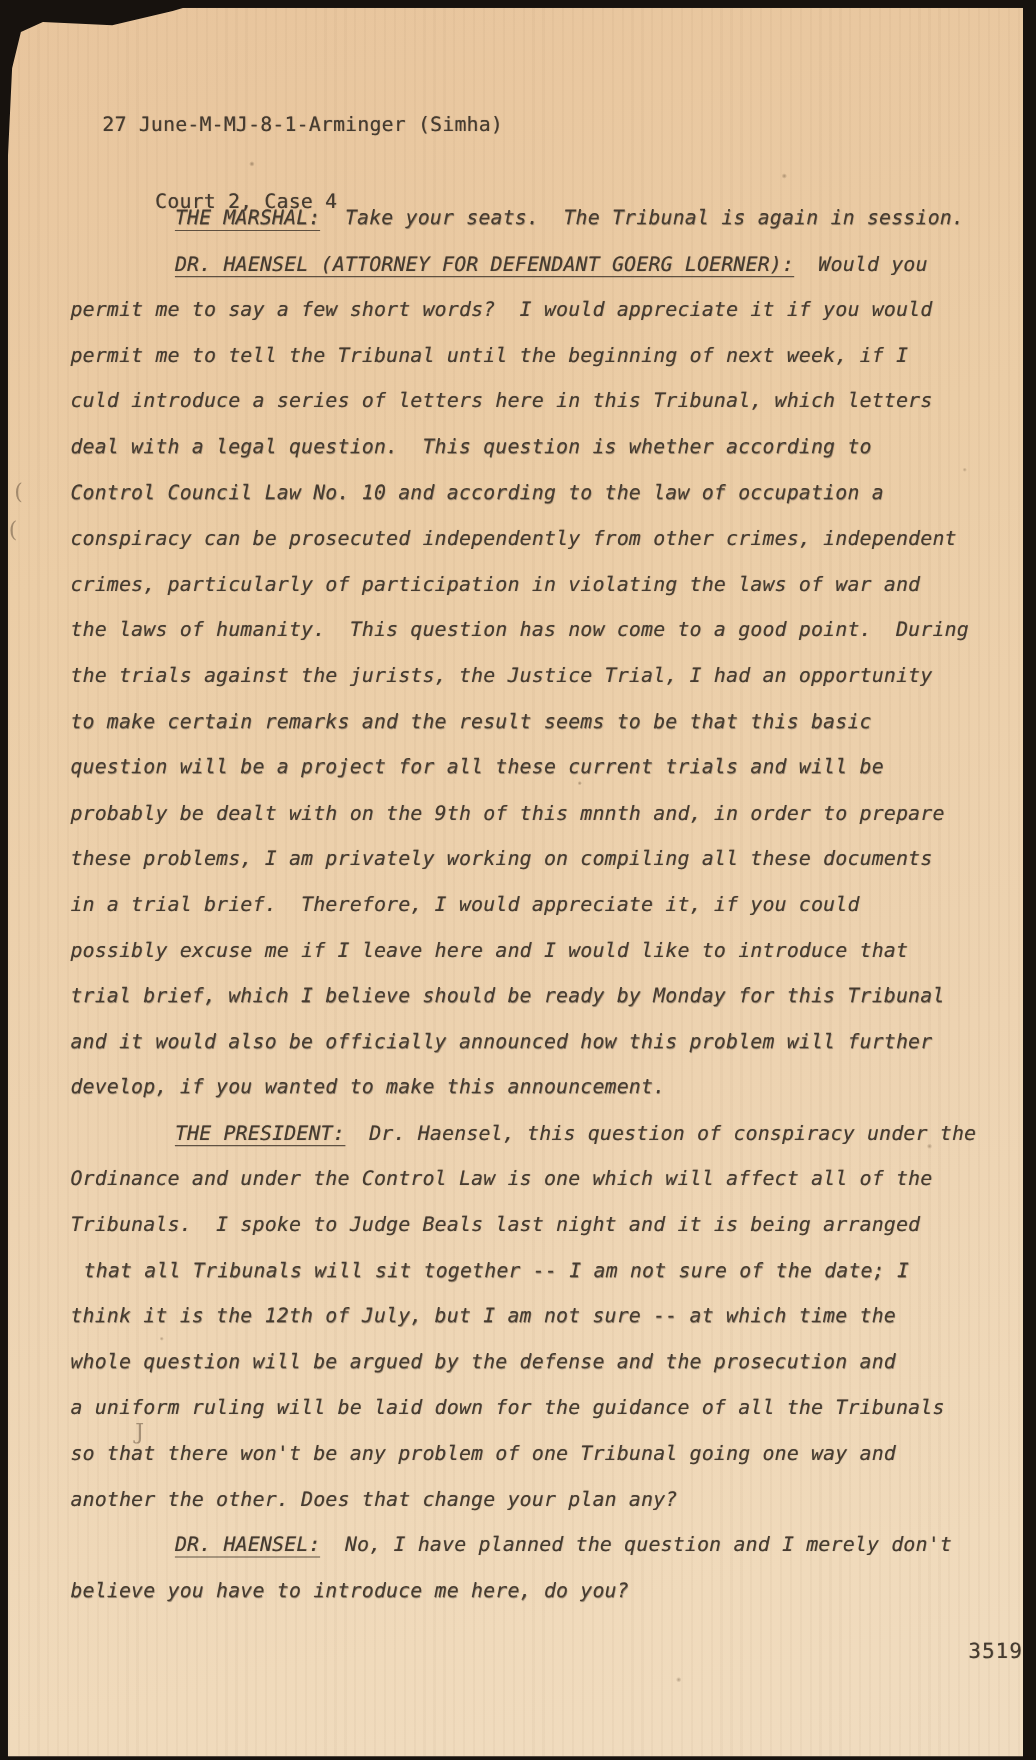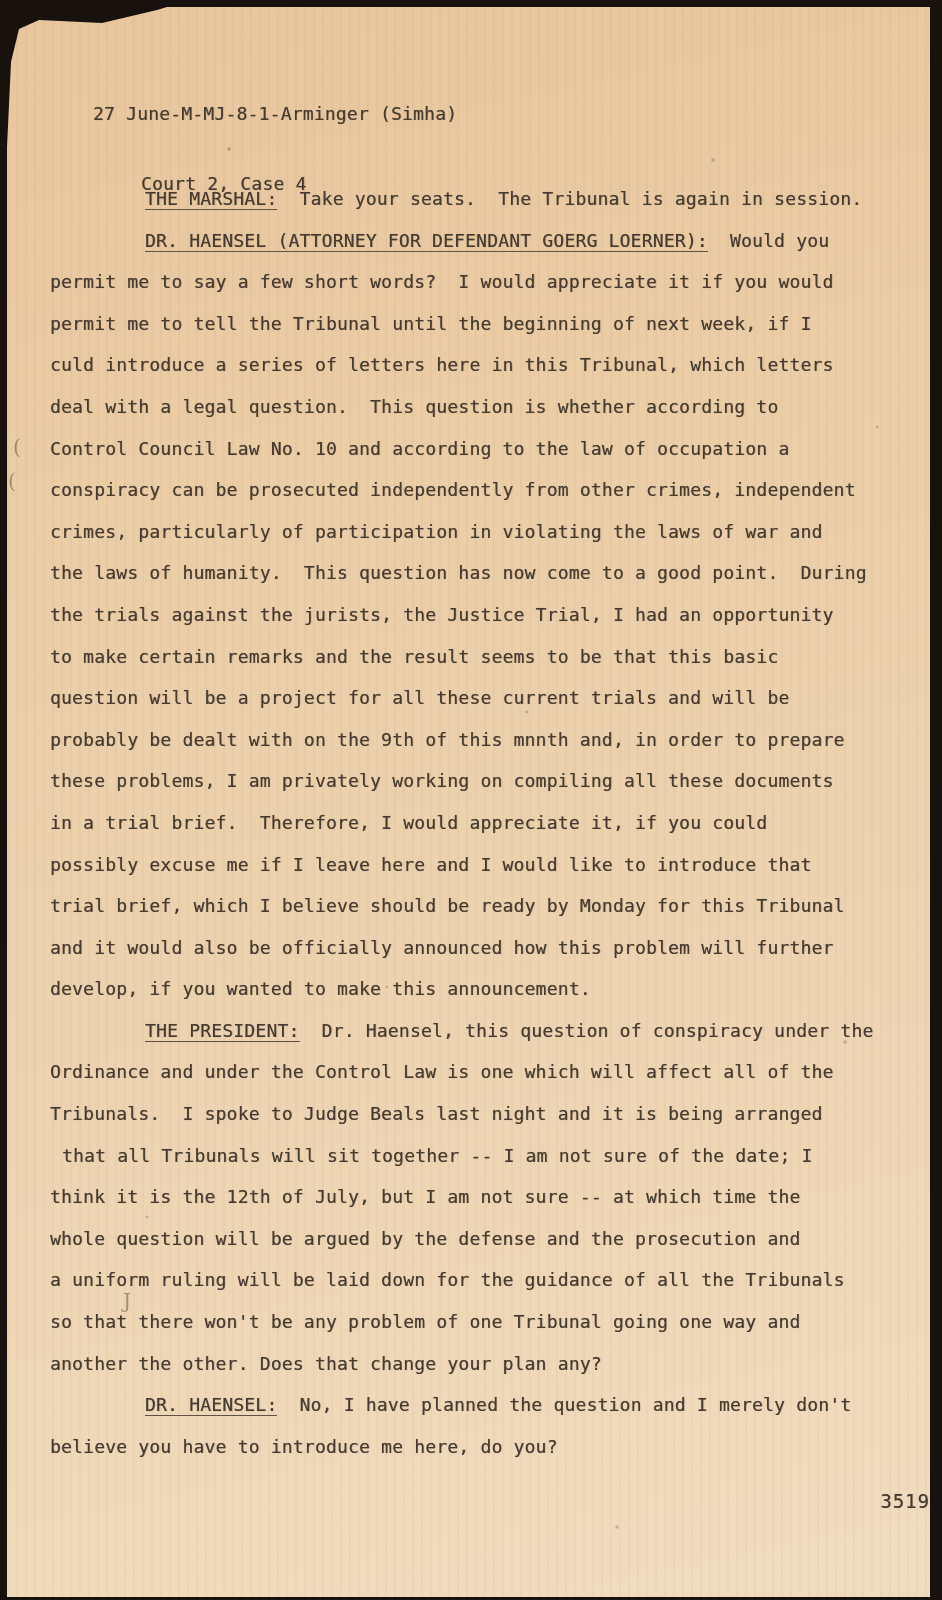--- a/index.html
+++ b/index.html
@@ -29,21 +29,21 @@
     clip-path:polygon(160px 0,100% 0,100% 100%,0 100%,0 140px,4px 55px,12px 22px,32px 13px,95px 16px,150px 3px);
     color:var(--ink);
   }
   .typed{
     font-size:18px;letter-spacing:.2px;white-space:pre;
     text-shadow:.4px .4px .7px rgba(58,46,34,.55);
   }
   .header-block{position:absolute;left:86px;top:51px;}
   .header-line{line-height:28px;}
   .header-line.second{padding-left:48px;}
-  .lines{position:absolute;left:43px;top:171px;width:860px;}
+  .lines{position:absolute;left:57px;top:171px;width:860px;font-style:italic;}
   .line{line-height:41.6px;height:41.6px;}
   .speaker{border-bottom:1.3px solid rgba(69,59,48,.85);}
   .page-number{
     position:absolute;left:0;top:1483px;width:923px;text-align:right;
     font-size:19px;letter-spacing:1px;
   }
   .stray{position:absolute;font-size:20px;color:rgba(92,74,56,.5);
     font-family:"DejaVu Serif",serif;}
   .bottom-line{position:absolute;left:0;bottom:0;width:100%;height:3px;background:var(--edge);}
 </style>

